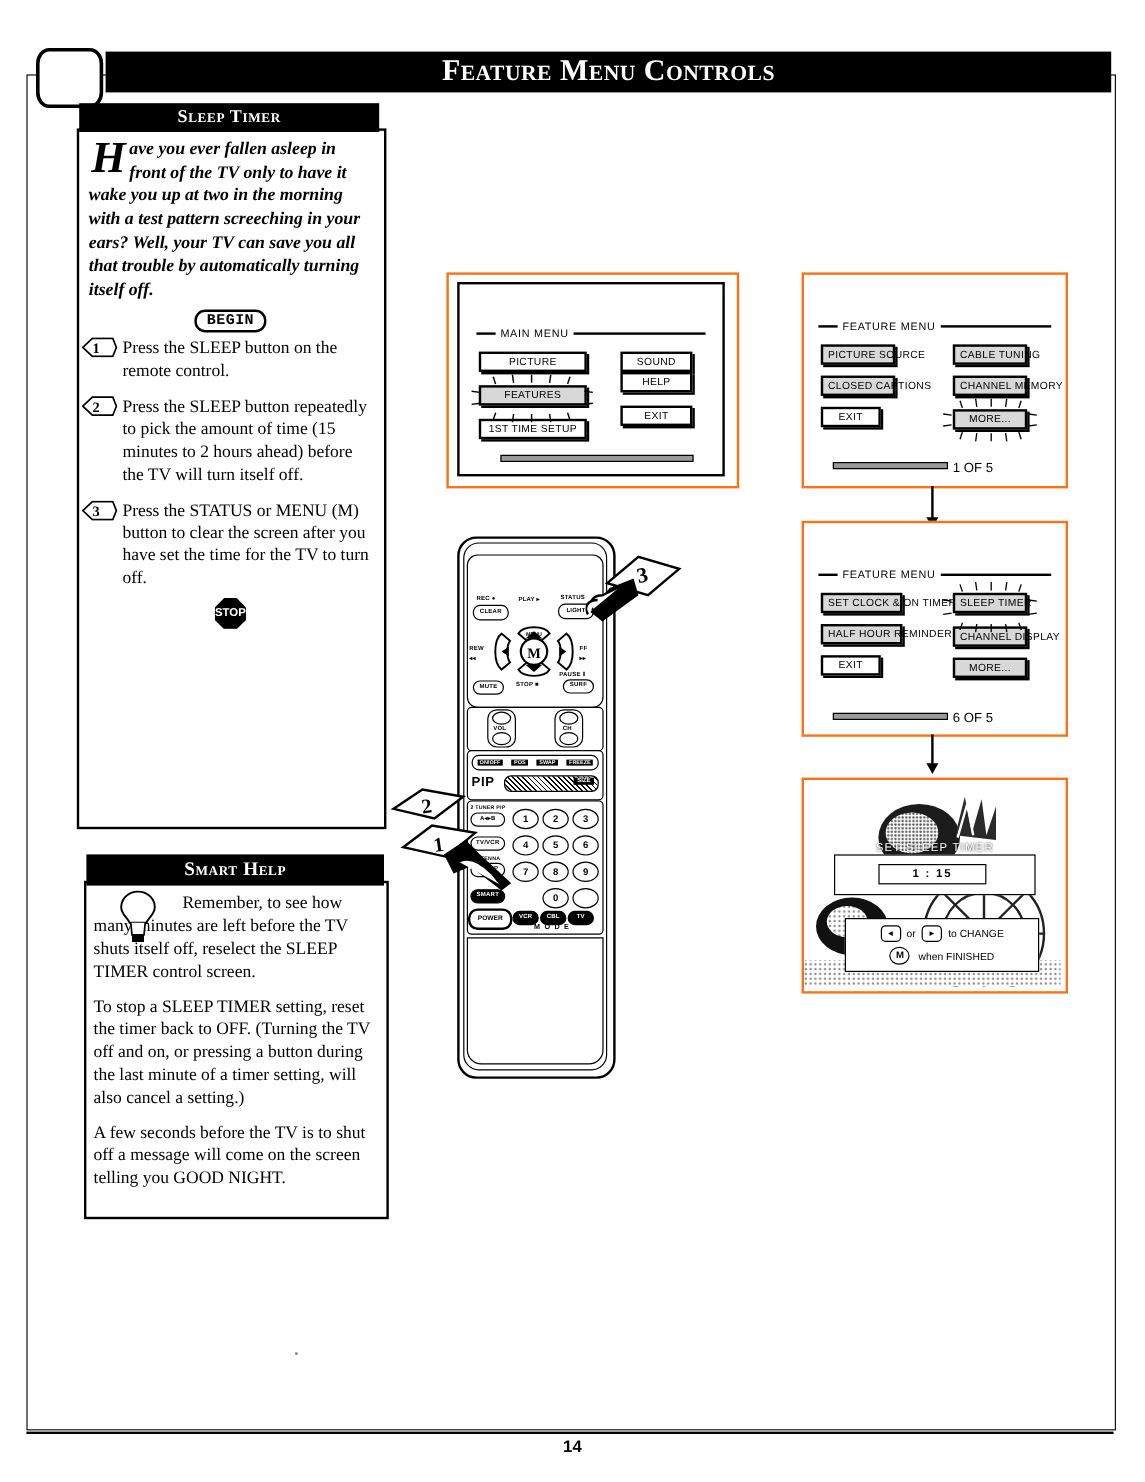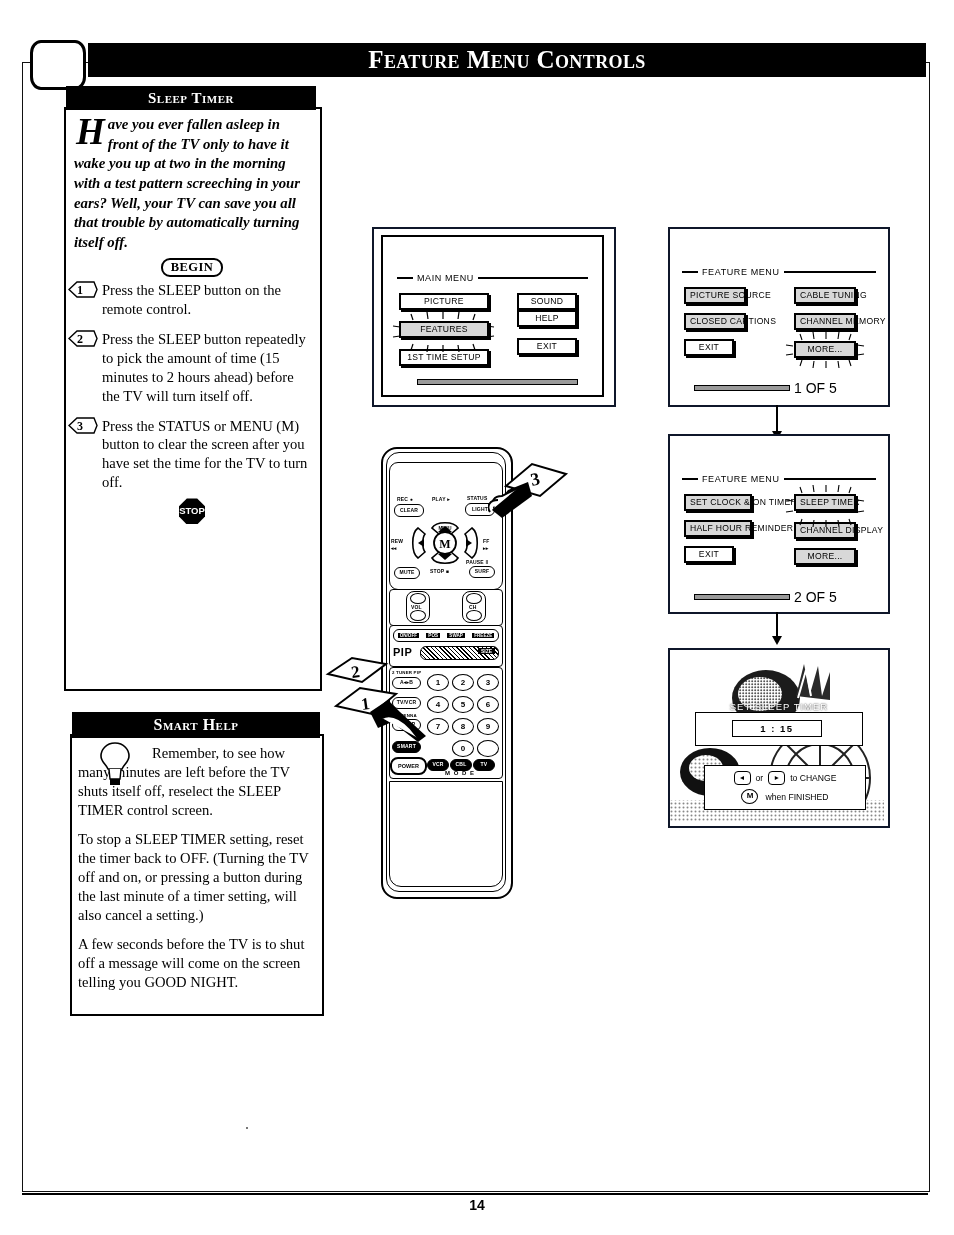--- a/index.html
+++ b/index.html
@@ -19,21 +19,21 @@
   .sleep-title-bar{position:absolute;left:66px;top:86px;width:250px;height:24px;background:#000;}
   .sleep-title{position:absolute;left:66px;top:86px;width:250px;height:24px;display:flex;align-items:center;justify-content:center;
     color:#fff;font-weight:bold;font-size:15px;font-variant:small-caps;letter-spacing:.5px;}
   .left-box{position:absolute;left:64px;top:107px;width:254px;height:580px;border:2px solid #000;background:#fff;}
   .left-box-shadow{position:absolute;left:70px;top:113px;width:254px;height:580px;background:#000;z-index:-1;}
 
   .lc{position:absolute;left:74px;top:113px;width:236px;font-size:14.6px;line-height:1.30;}
   .intro{font-style:italic;font-weight:bold;font-size:14.8px;line-height:1.33;margin:2px 0 0 0;}
   .dropcap{float:left;font-style:italic;font-weight:bold;font-size:37px;line-height:30px;padding:2px 3px 0 2px;}
   .begin-wrap{text-align:center;margin:4px 0 2px 0;}
-  .begin{display:inline-block;border:2.3px solid #000;border-radius:9px;padding:0 8px;font-family:Liberation Serif, serif;
+  .begin{display:inline-block;border:2.3px solid #000;border-radius:9px;padding:0 8px;font-family:Liberation Mono, monospace;
     font-weight:bold;font-size:12.5px;letter-spacing:.4px;line-height:15px;}
   .step{position:relative;margin:4px 0 0 0;padding-left:28px;}
   .step p{margin:0;}
   .diamond{position:absolute;left:-6px;top:0px;width:22px;height:15px;}
   .diamond svg{display:block;}
   .para{margin:9px 0 0 0;}
   .b{font-weight:normal;}
   .stop-wrap{text-align:center;margin:6px 0 0 0;}
   .stop-sign{display:inline-block;width:26px;height:26px;background:#000;color:#fff;font-family:"Liberation Sans",sans-serif;
     font-weight:bold;font-size:9.5px;line-height:26px;text-align:center;
@@ -43,34 +43,34 @@
   .sh-title-bar{position:absolute;left:72px;top:712px;width:248px;height:26px;background:#000;}
   .sh-title{position:absolute;left:72px;top:712px;width:248px;height:26px;display:flex;align-items:center;justify-content:center;
     color:#fff;font-weight:bold;font-size:16px;font-variant:small-caps;letter-spacing:.5px;}
   .sh-box{position:absolute;left:70px;top:734px;width:250px;height:278px;border:2px solid #000;background:#fff;}
   .sh-shadow{position:absolute;left:76px;top:740px;width:250px;height:278px;background:#000;z-index:-1;}
   .shc{position:absolute;left:78px;top:738px;width:234px;font-size:14.6px;line-height:1.30;}
   .bulb{position:absolute;left:20px;top:3px;width:34px;height:46px;}
   .sh-first{text-indent:74px;}
 
   
-  .screen{position:absolute;background:#fff;border:2px solid #0f172a;}
+  .screen{position:absolute;background:#fff;border:2px solid #f97316;}
   .screen-inner{position:absolute;border:2.5px solid #000;background:#fff;}
   .menu-head{display:flex;align-items:center;font-family:"Liberation Sans",sans-serif;font-size:9px;letter-spacing:.6px;white-space:nowrap;}
   .menu-head .rule{flex:1;height:2px;background:#000;}
   .menu-head .rule.l{max-width:16px;margin-right:4px;}
   .menu-head .rule.r{margin-left:4px;}
   .btn{border:2px solid #000;background:#fff;font-family:"Liberation Sans",sans-serif;font-size:8.6px;
     text-align:center;letter-spacing:.3px;line-height:1.05;padding:2px 4px;white-space:nowrap;}
   .btn.sh{box-shadow:2px 2px 0 #000;}
   .btn.dark{background:#d8d8d8;}
   .bar-bottom{height:4px;background:#9a9a9a;border:1px solid #000;}
   .hl{position:relative;}
   .hl .rays{position:absolute;left:-12px;right:-12px;top:-9px;bottom:-9px;pointer-events:none;}
-  .pagenum{font-family:"Liberation Sans",sans-serif;font-size:14px;}
+  .pagenum{font-family:"Liberation Sans",sans-serif;font-size:11px;}
 
   .arrow-v{position:absolute;width:2px;background:#000;}
   .arrow-head{position:absolute;width:0;height:0;border-left:5px solid transparent;border-right:5px solid transparent;border-top:9px solid #000;}
 
   
   .remote-outer{position:absolute;left:381px;top:447px;width:128px;height:448px;border:2.4px solid #000;border-radius:16px;background:#fff;}
   .remote-inner{position:absolute;left:386px;top:452px;width:118px;height:438px;border:1.6px solid #000;border-radius:13px;background:#fff;}
   .rpanel{position:absolute;border:1.6px solid #000;background:#fff;}
   .rbtn{position:absolute;border:1.5px solid #000;border-radius:6px;background:#fff;text-align:center;
     font-family:"Liberation Sans",sans-serif;font-weight:bold;font-size:5px;letter-spacing:.2px;line-height:9px;}
@@ -286,21 +286,21 @@
               <line x1="69" y1="40" x2="67" y2="34"></line>
           </g>
         </svg>
       </div>
       <div class="btn sh dark">SLEEP TIMER</div>
     </div>
     <div class="btn sh dark" style="margin-top:11px">CHANNEL DISPLAY</div>
     <div class="btn sh dark" style="margin-top:9px">MORE...</div>
   </div>
   <div class="bar-bottom" style="position:absolute;left:24px;width:94px;bottom:12px;"></div>
-  <div class="pagenum" style="position:absolute;left:124px;bottom:7px;">2 OF 5</div>
+  <div class="pagenum" style="position:absolute;left:124px;bottom:7px;">6 OF 5</div>
 </div>
 
 <div class="arrow-v" style="left:776px;top:612px;height:26px;"></div>
 <div class="arrow-head" style="left:772px;top:636px;"></div>
 
 <div class="screen" style="left:668px;top:648px;width:218px;height:176px;overflow:hidden;">
 
   <svg width="214" height="172" viewBox="0 0 214 172" style="position:absolute;left:0;top:0;">
     <defs>
       <pattern id="dots" width="3" height="3" patternUnits="userSpaceOnUse">

